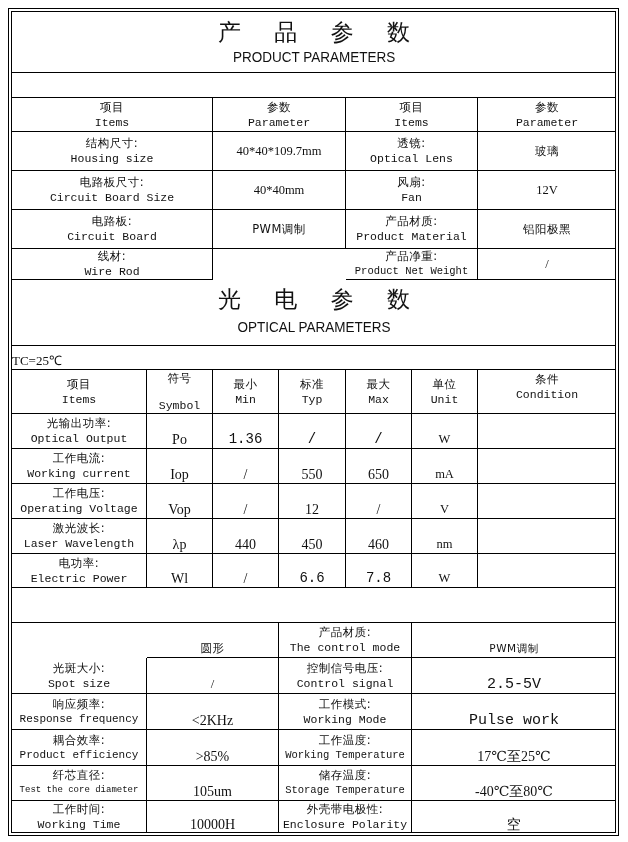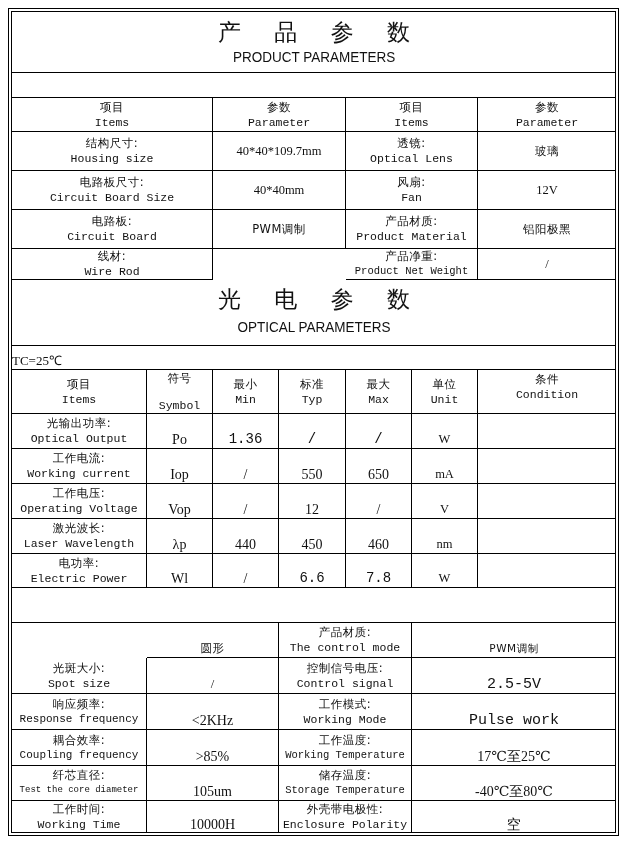--- a/index.html
+++ b/index.html
@@ -303,21 +303,21 @@
   <div class="cell" style="left:279px;top:694px;width:133px;height:36px;">
     <div class="zh">工作模式:</div>
     <div class="en">Working Mode</div>
   </div>
   <div class="cell noright bottomalign" style="left:412px;top:694px;width:204px;height:36px;">
     <div class="val-lg">Pulse work</div>
   </div>
 
   <div class="cell" style="left:12px;top:730px;width:135px;height:36px;">
     <div class="zh">耦合效率:</div>
-    <div class="en" style="font-size:11px;">Coupling frequency</div>
+    <div class="en" style="font-size:11px;">Product efficiency</div>
   </div>
   <div class="cell bottomalign" style="left:147px;top:730px;width:132px;height:36px;">
     <div class="val" style="font-size:14px;">&gt;85%</div>
   </div>
   <div class="cell" style="left:279px;top:730px;width:133px;height:36px;">
     <div class="zh">工作温度:</div>
     <div class="en" style="font-size:10.5px;">Working Temperature</div>
   </div>
   <div class="cell noright bottomalign" style="left:412px;top:730px;width:204px;height:36px;">
     <div class="val" style="font-size:14px;">17℃至25℃</div>

